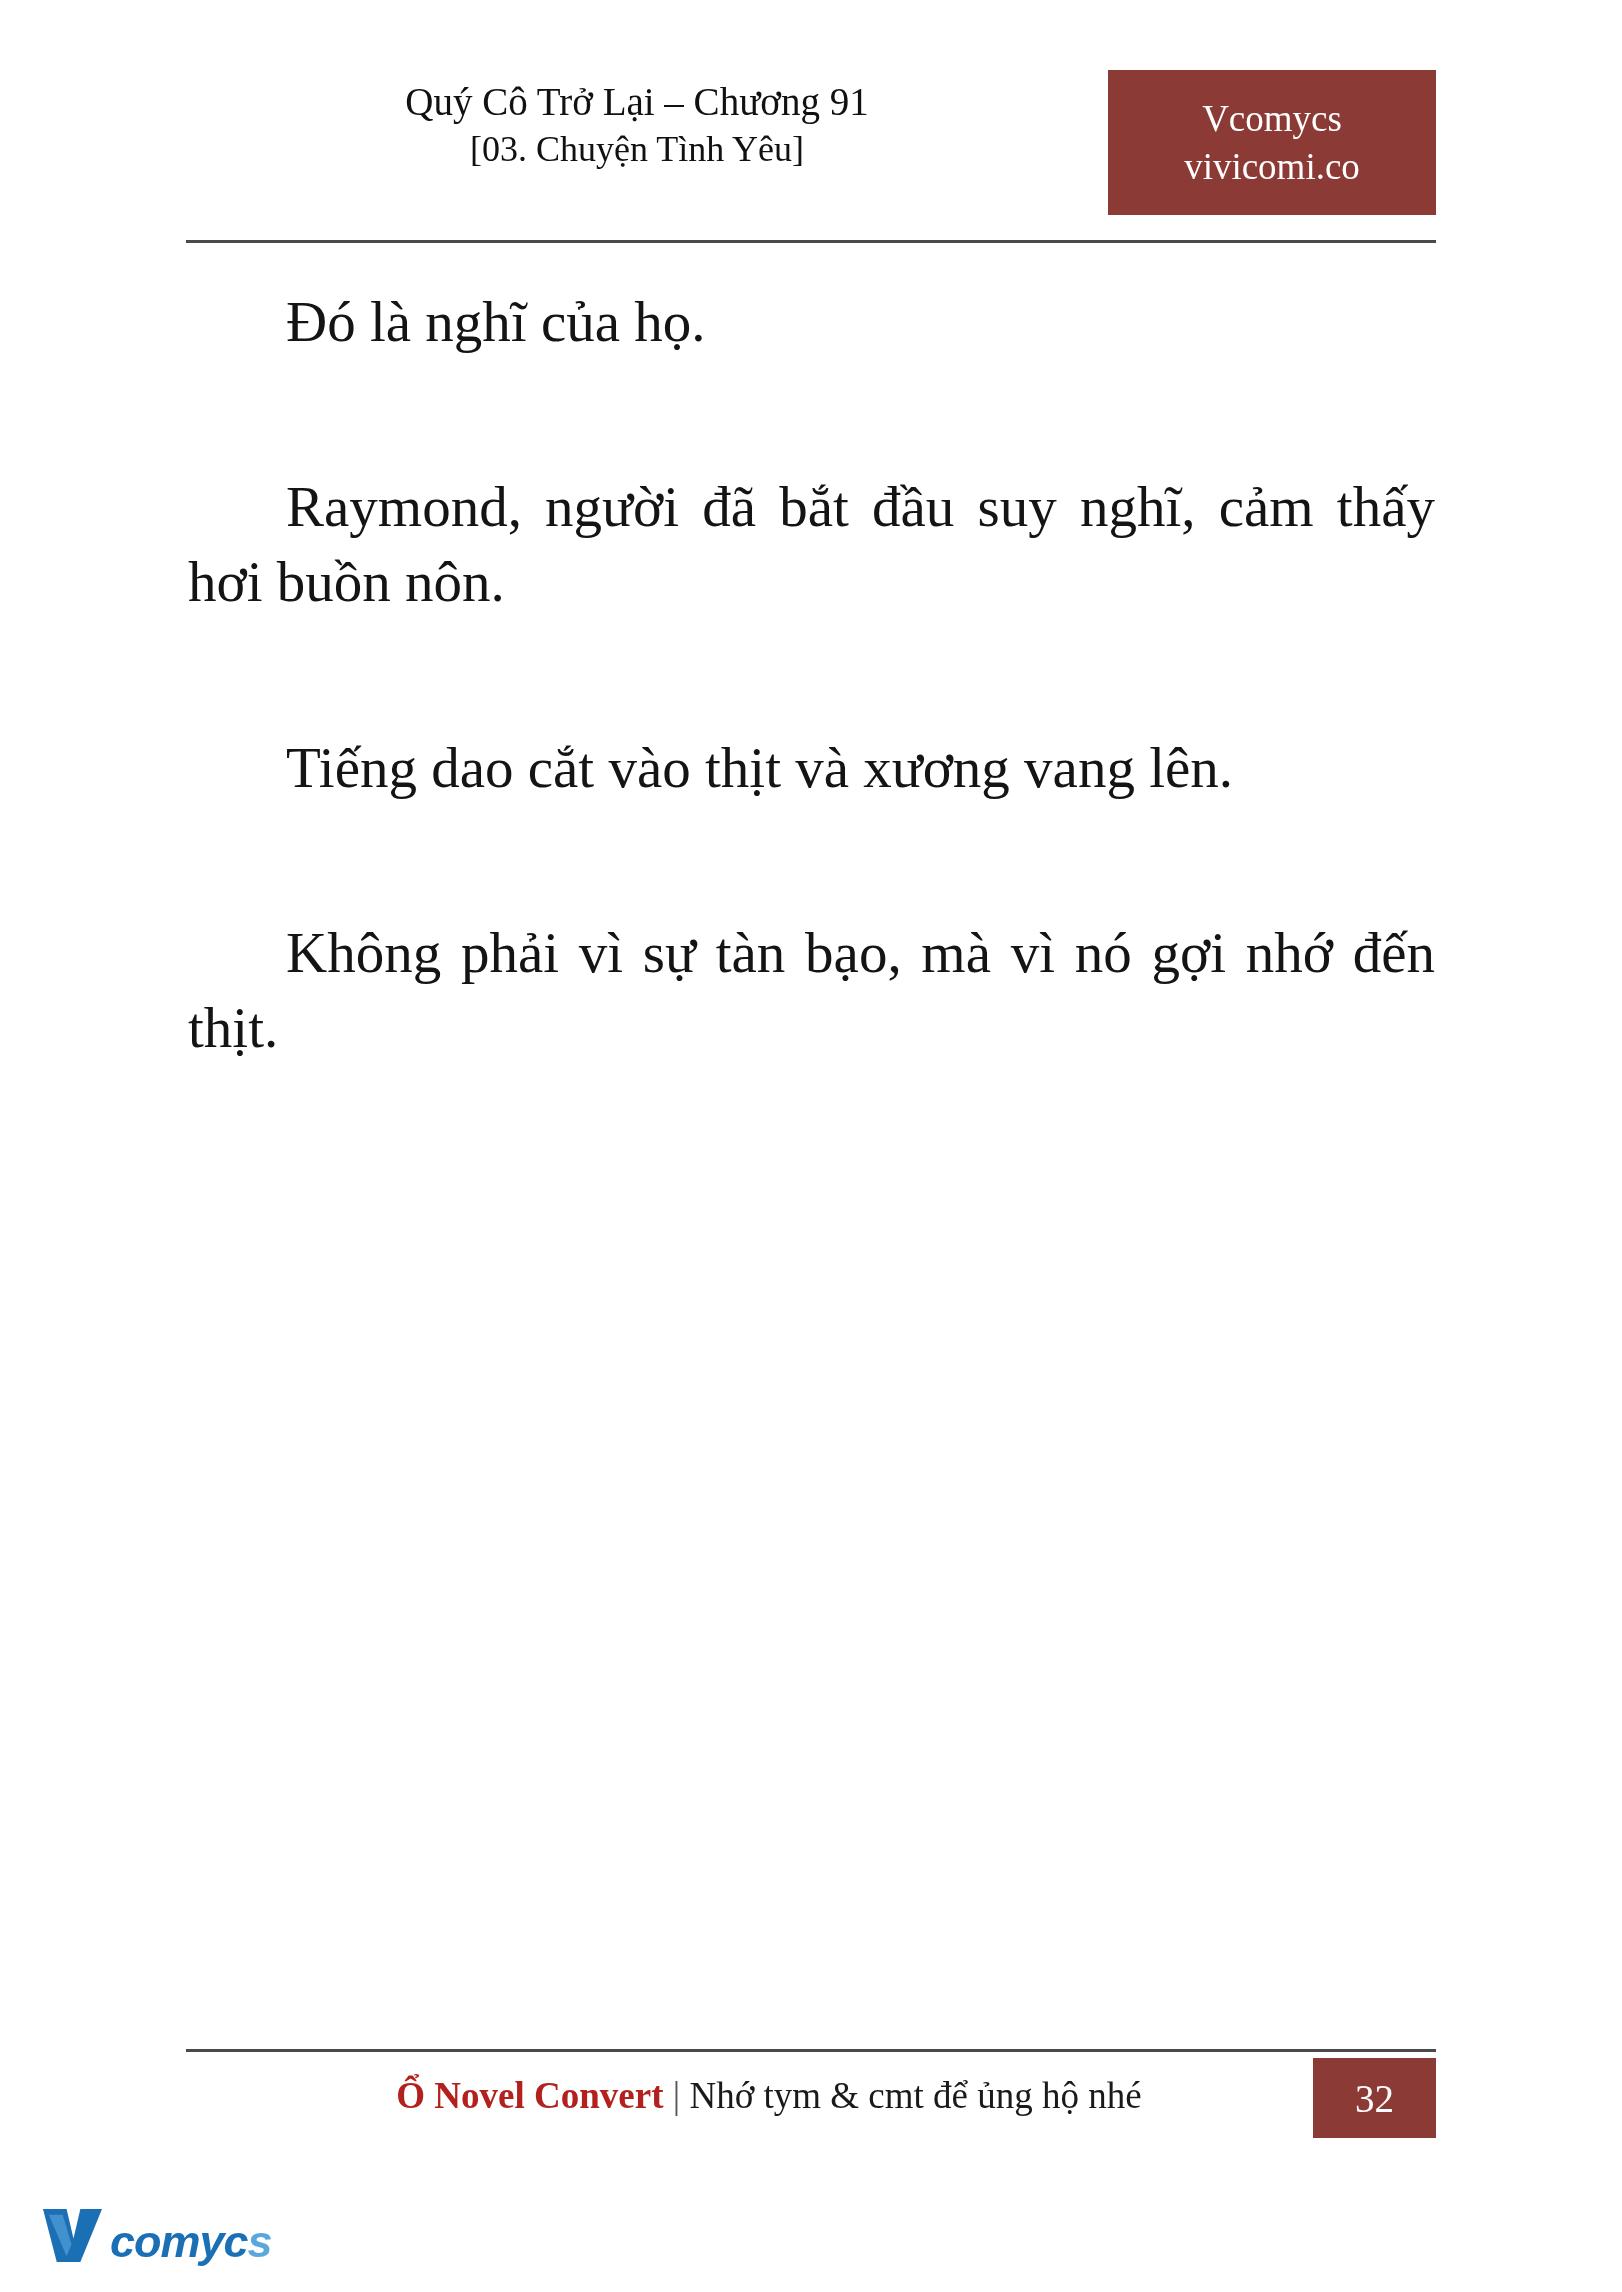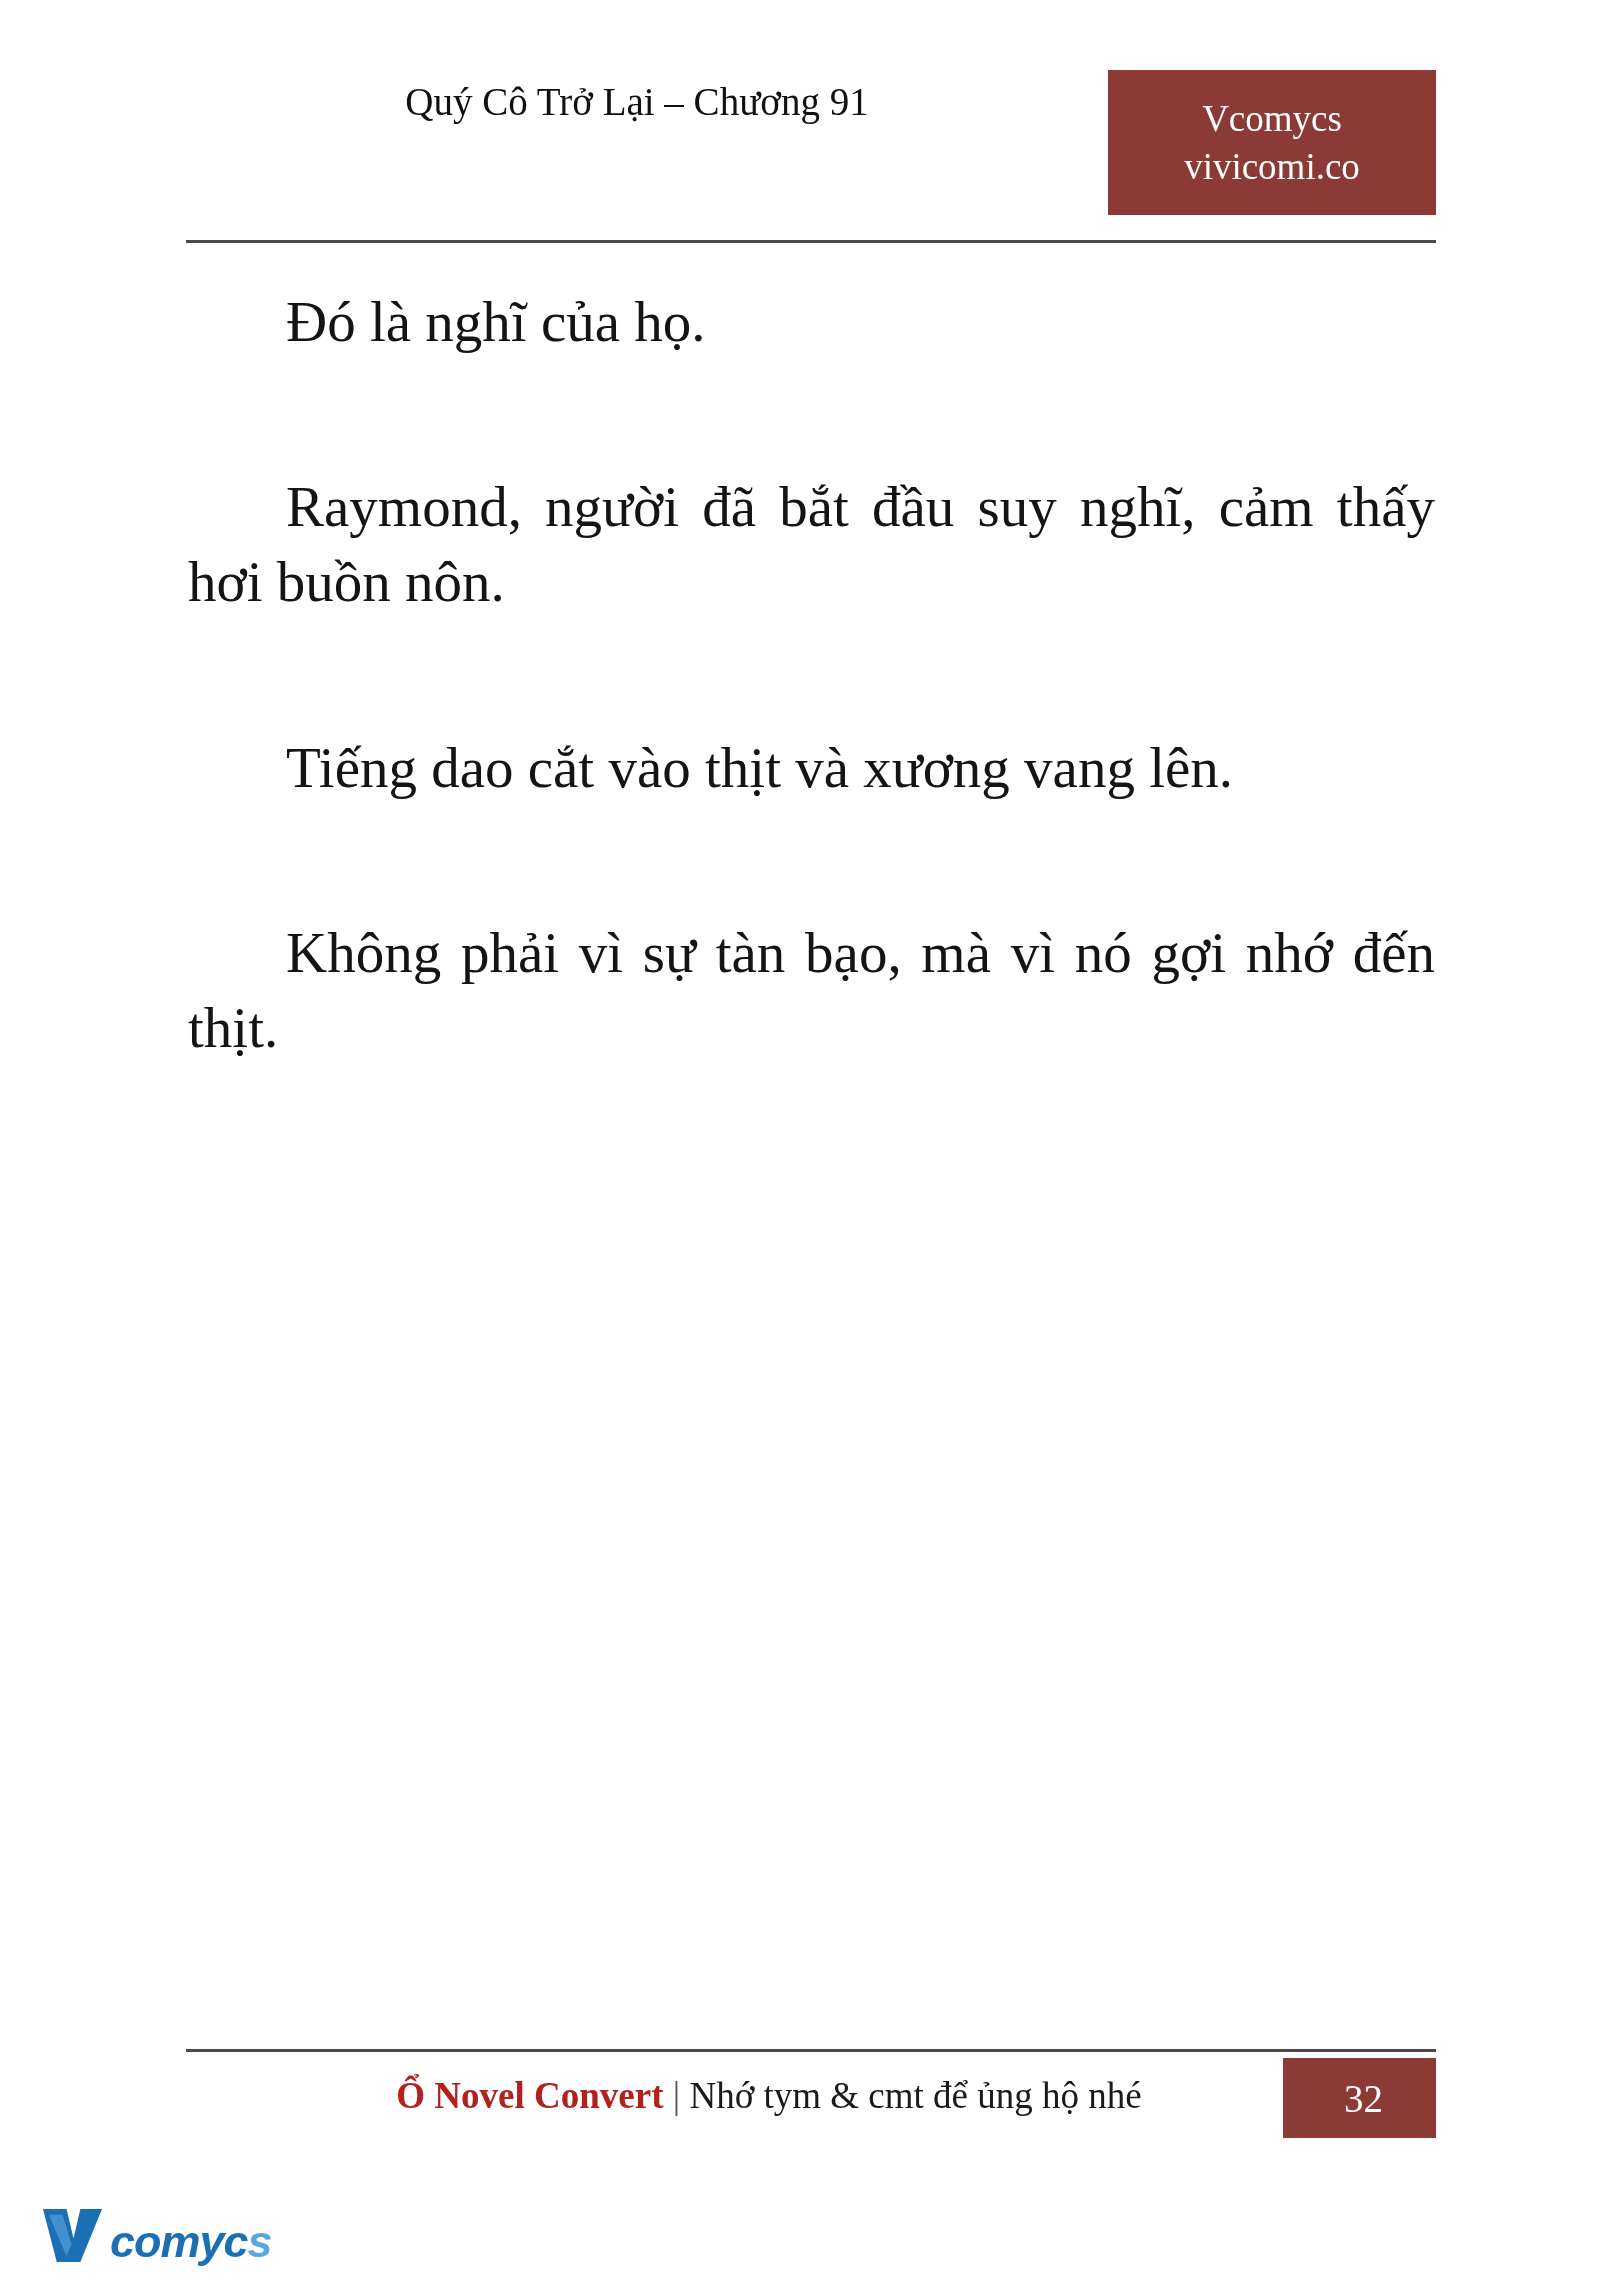--- a/index.html
+++ b/index.html
@@ -117,30 +117,29 @@
   }
   .footer-brand {
     color: #b3211e;
     font-weight: bold;
   }
   .footer-sep { color: #555; }
   .footer-page {
     position: absolute;
     right: 0;
     top: -7.8px;
-    width: 145px;
+    width: 123px;
     height: 80px;
     background: #8c3a35;
     color: #fff;
     display: flex;
     align-items: center;
     justify-content: center;
     font-size: 39px;
     font-family: "Liberation Serif", serif;
-    padding-left: 8px;
   }
 
   
   .watermark {
     position: absolute;
     left: 41px;
     bottom: 27.4px;
     display: flex;
     align-items: flex-end;
     height: 82px;
@@ -165,20 +164,21 @@
   .wm-text .lite { color: #5aa7de; }
 </style>
 </head>
 <body>
 
 <div class="page">
 
   <div class="header">
     <div class="header-title">
       <span>Quý Cô Trở Lại – Chương 91</span>
+      <span class="line2">[03. Chuyện Tình Yêu]</span>
     </div>
     <div class="header-badge">
       <span>Vcomycs</span>
       <span>vivicomi.co</span>
     </div>
   </div>
   <div class="header-rule"></div>
 
   <div class="content">
     <p class="para">Đó là nghĩ của họ.</p>

